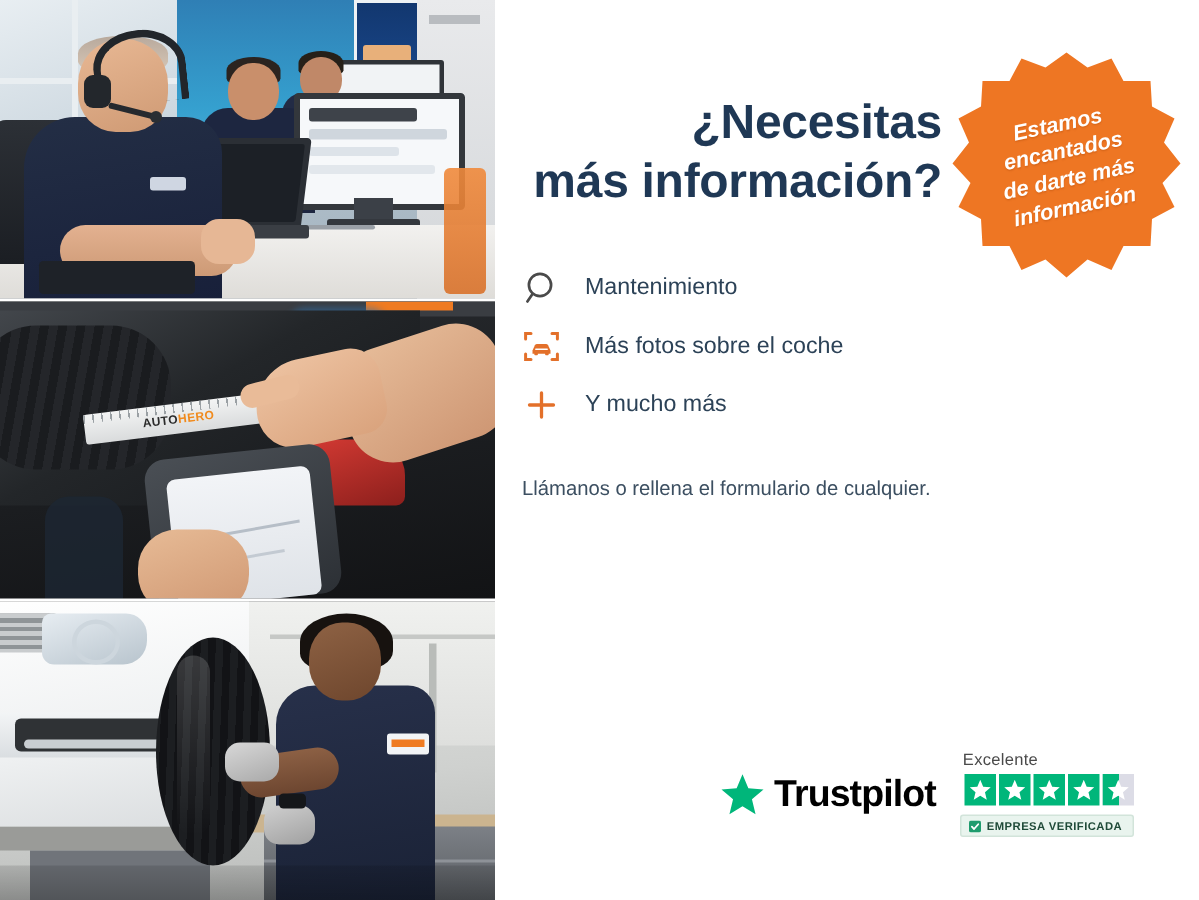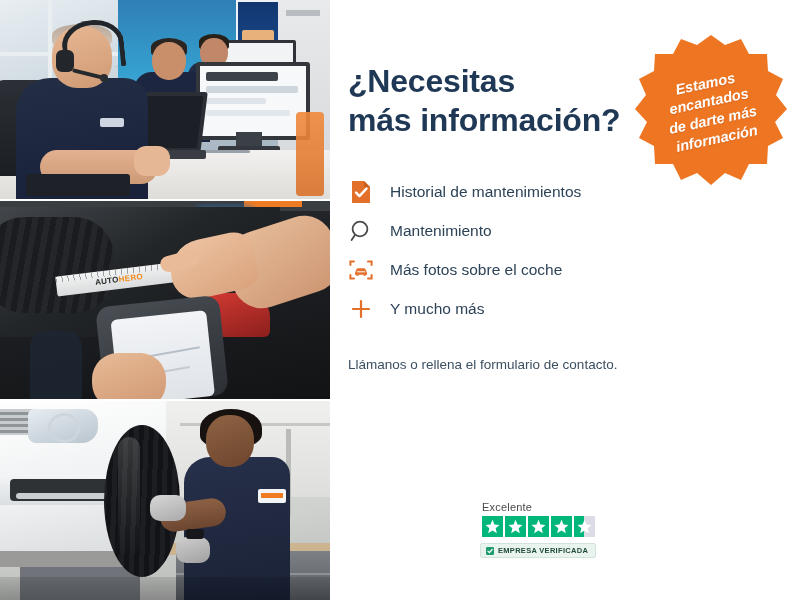--- a/index.html
+++ b/index.html
@@ -239,21 +239,21 @@
   }
   .headline {
     color: #1f3855;
     font-size: 32px;
     font-weight: bold;
     line-height: 1.22;
     letter-spacing: -0.2px;
     margin: 0;
     max-width: 280px;
   }
-  .headline span { display:block; }
+  .headline span { display:block;text-align:right; }
 
   .feature-list {
     list-style: none;
     margin: 32px 0 0 0;
     padding: 0;
   }
   .feature-item {
     display: flex;
     align-items: center;
     height: 39px;
@@ -319,21 +319,21 @@
     align-items: center;
     gap: 16px;
   }
   .tp-brand { display: flex; align-items: center; gap: 6px; }
   .tp-word {
     color: #000000;
     font-size: 25px;
     font-weight: bold;
     letter-spacing: -0.6px;
   }
-  .tp-right { display: flex; flex-direction: column; align-items: center; gap: 3px; }
+  .tp-right { display: flex; flex-direction: column; align-items: flex-end; gap: 3px; }
   .tp-excelente {
     color: #4a4a4a;
     font-size: 11px;
     letter-spacing: .2px;
     align-self: flex-start;
     margin-left: 2px;
   }
   .tp-stars { display: flex; gap: 2px; }
   .tp-star-box {
     width: 21px; height: 21px;
@@ -498,30 +498,20 @@
           <span>Estamos</span>
           <span>encantados</span>
           <span>de darte más</span>
           <span>información</span>
         </div>
       </div>
     </div>
 
     <ul class="feature-list">
 
-      <li class="feature-item">
-        <span class="feature-icon">
-          <svg width="20" height="24" viewBox="0 0 20 24">
-            <path d="M1 1 h12 l6 6 v16 H1 Z" fill="#e3702a"></path>
-            <path d="M13 1 l6 6 h-6 Z" fill="#c85f1f"></path>
-            <path d="M5 12.5 l3.4 3.6 L15.5 8.6" fill="none" stroke="#ffffff" stroke-width="2.4" stroke-linecap="round" stroke-linejoin="round"></path>
-          </svg>
-        </span>
-        <span class="feature-label">Historial de mantenimientos</span>
-      </li>
 
 
       <li class="feature-item">
         <span class="feature-icon">
           <svg width="24" height="24" viewBox="0 0 24 24">
             <circle cx="11" cy="10" r="7.4" fill="none" stroke="#4a4a4a" stroke-width="1.8"></circle>
             <line x1="6" y1="16" x2="2.6" y2="21" stroke="#4a4a4a" stroke-width="1.8" stroke-linecap="round"></line>
           </svg>
         </span>
         <span class="feature-label">Mantenimiento</span>
@@ -552,24 +542,30 @@
               <line x1="11" y1="3" x2="11" y2="19"></line>
               <line x1="3" y1="11" x2="19" y2="11"></line>
             </g>
           </svg>
         </span>
         <span class="feature-label">Y mucho más</span>
       </li>
     </ul>
 
     <div class="contact-text">
-      <div>Llámanos o rellena el formulario de contacto.</div>
+      <div>Llámanos o rellena el formulario de cualquier.</div>
     </div>
 
     <div class="trustpilot">
+      <div class="tp-brand">
+        <svg width="30" height="29" viewBox="0 0 30 29">
+          <path d="M15 1.2 l3.9 9.3 10.1 .8 -7.7 6.6 2.4 9.9 -8.7-5.3 -8.7 5.3 2.4-9.9 -7.7-6.6 10.1-.8 Z" fill="#00b67a"></path>
+        </svg>
+        <span class="tp-word">Trustpilot</span>
+      </div>
 
       <div class="tp-right">
         <span class="tp-excelente">Excelente</span>
         <div class="tp-stars">
           <span class="tp-star-box">
             <svg width="15" height="15" viewBox="0 0 30 29">
                 <path d="M15 1.2 l3.9 9.3 10.1 .8 -7.7 6.6 2.4 9.9 -8.7-5.3 -8.7 5.3 2.4-9.9 -7.7-6.6 10.1-.8 Z" fill="#ffffff"></path>
               </svg>
           </span>
           <span class="tp-star-box">

